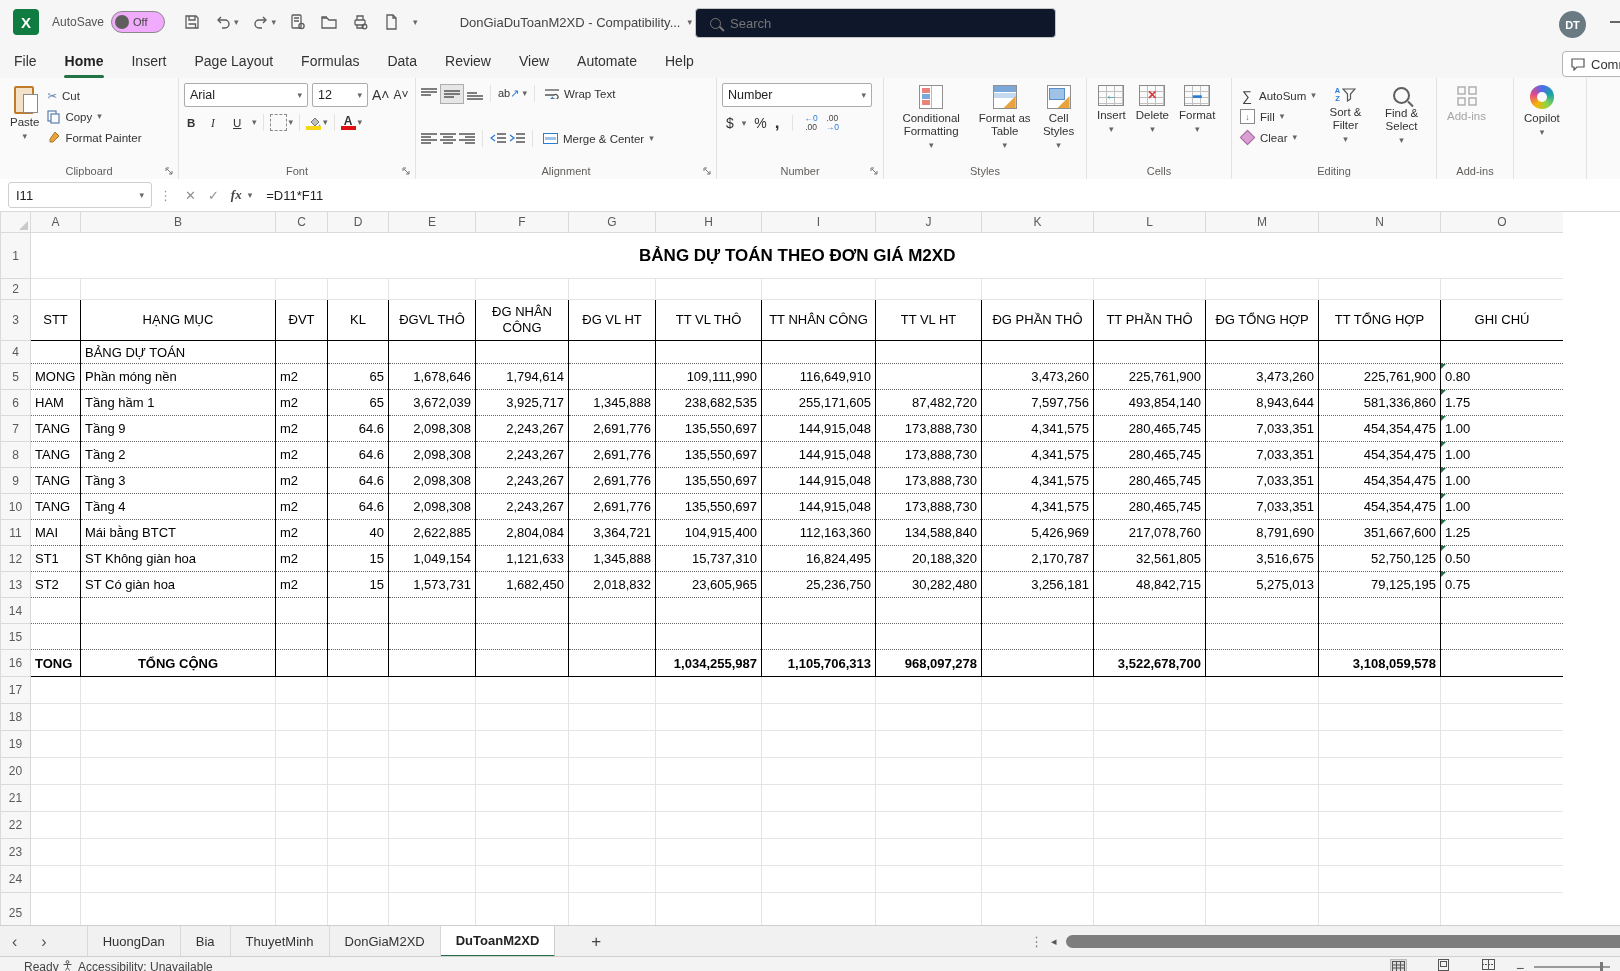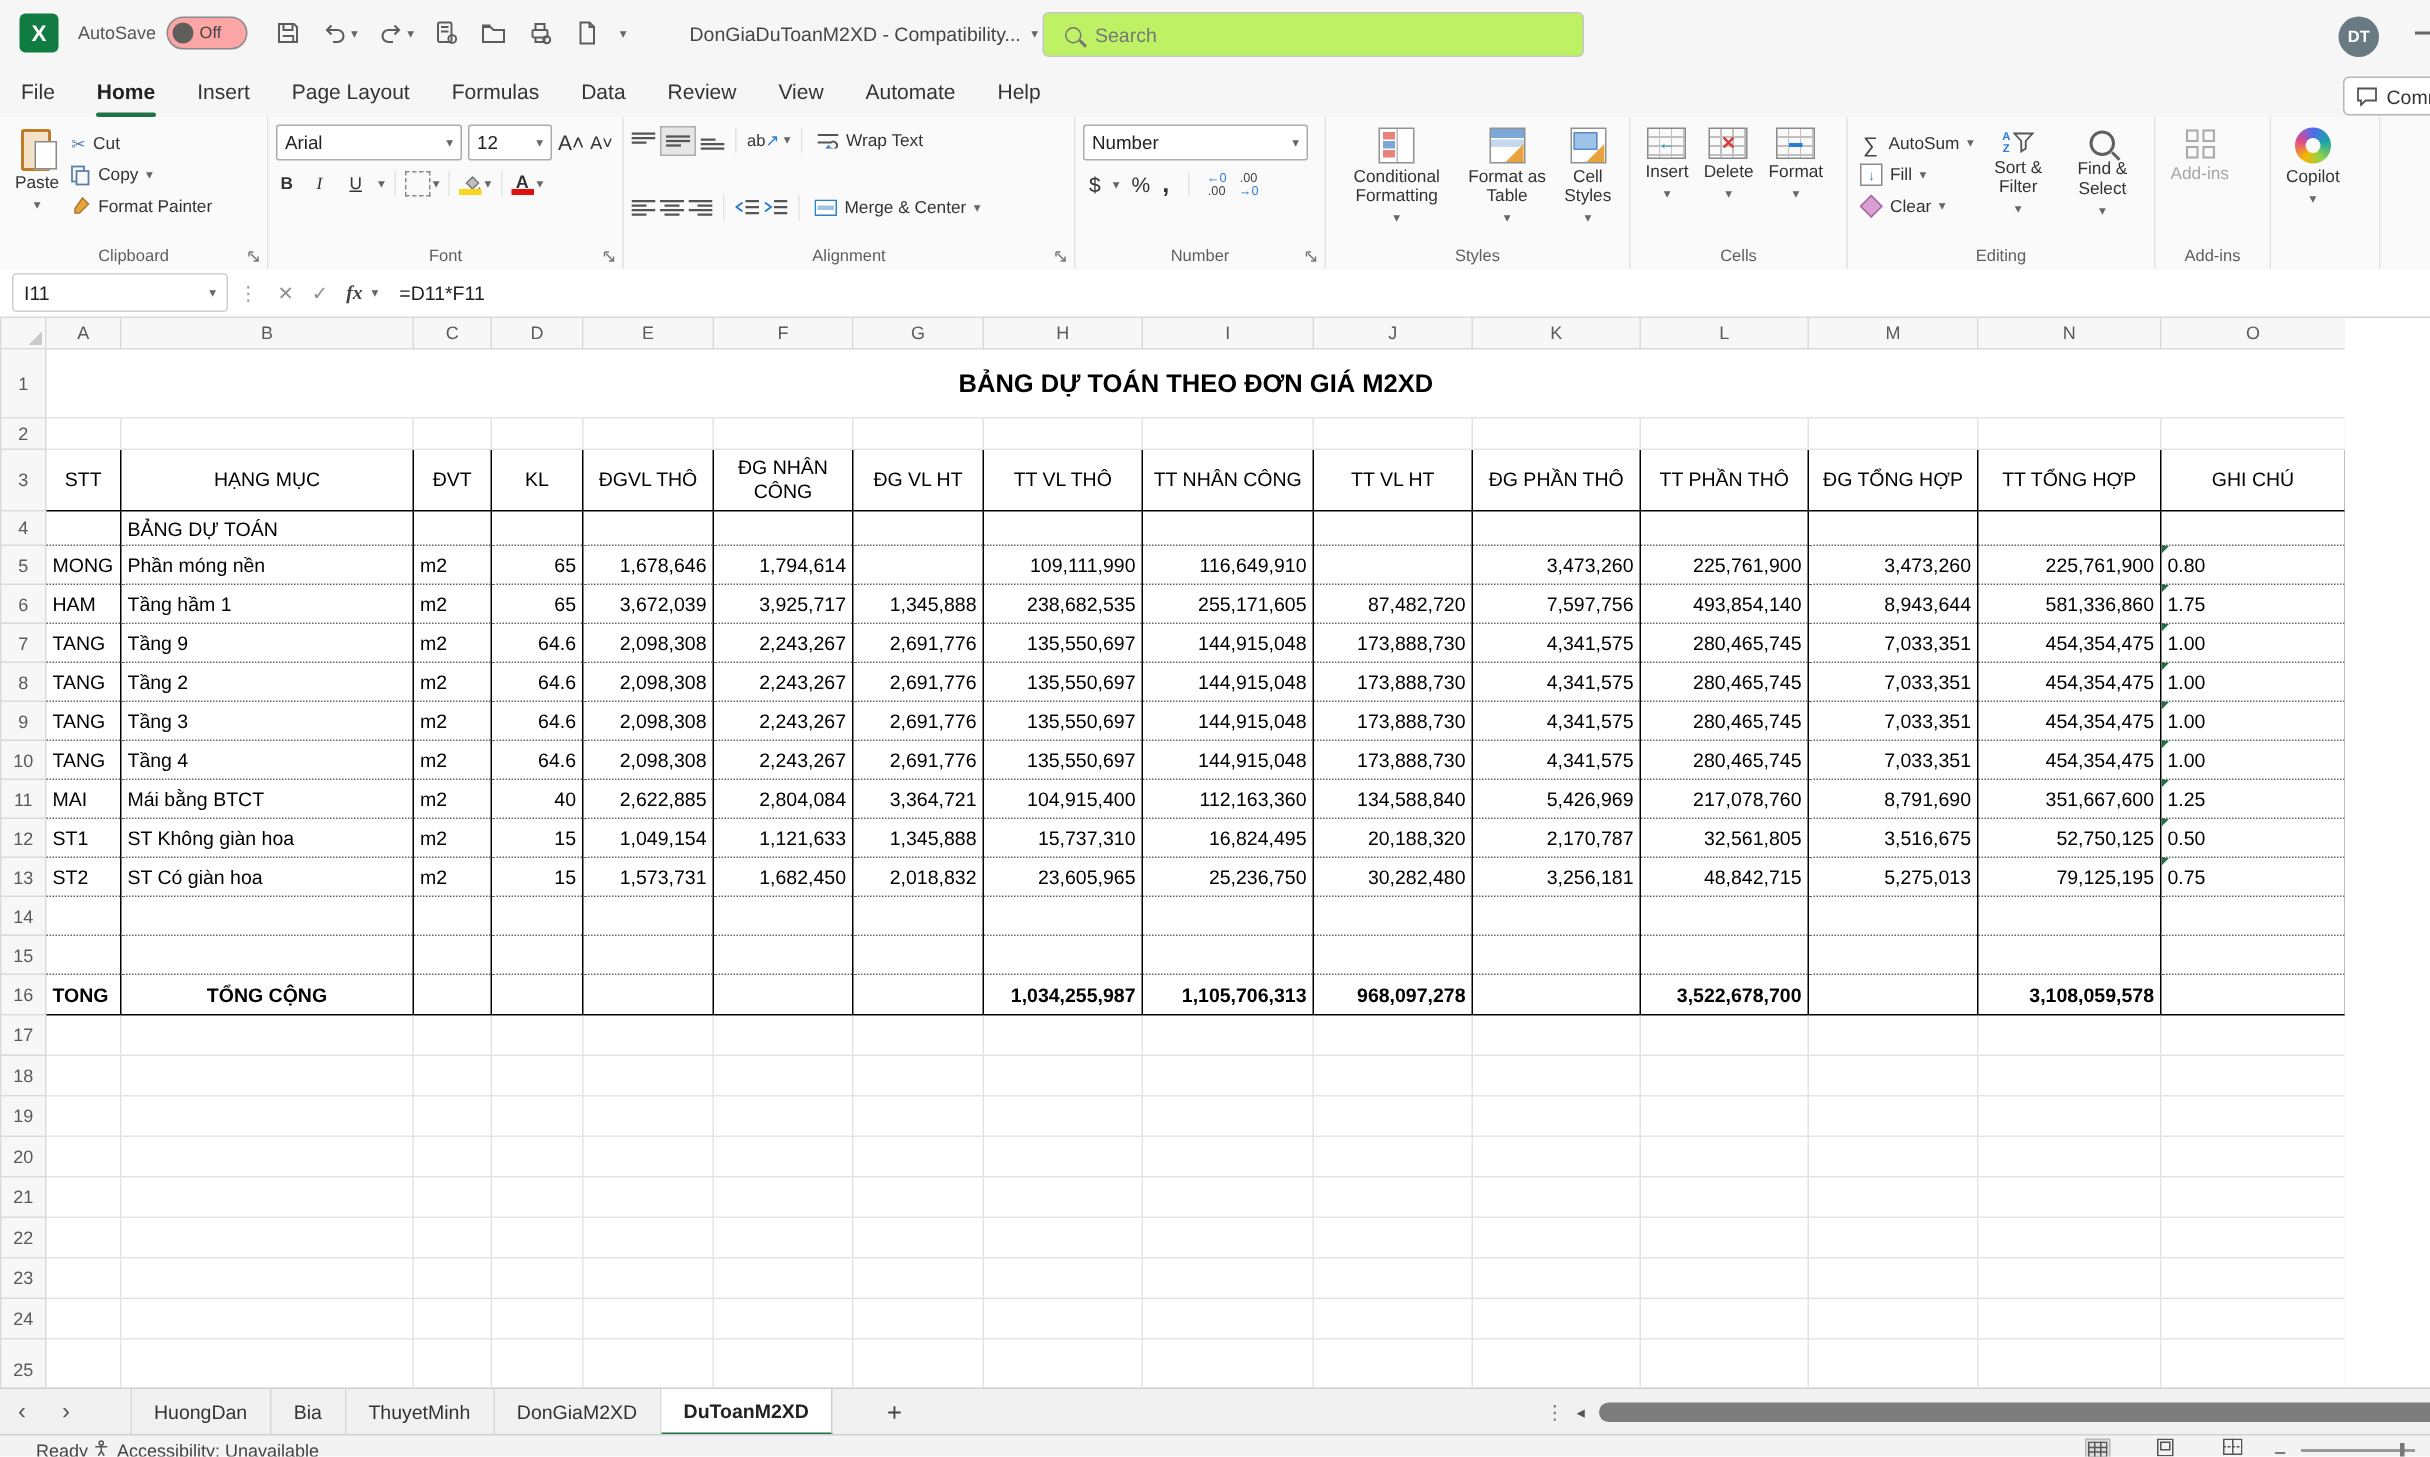--- a/index.html
+++ b/index.html
@@ -6,29 +6,29 @@
   body{width:1620px;height:971px;overflow:hidden;position:relative;background:#fff;
        font-family:"Liberation Sans",sans-serif;color:#333}
   svg{display:block}
   .chev{font-size:9px;color:#666;line-height:1}
 
   
   #titlebar{position:absolute;top:0;left:0;right:0;height:44px;background:#f6f6f6;display:flex;align-items:center}
   .xlogo{width:26px;height:26px;margin:0 13px 0 13px;background:#107c41;border-radius:4px;color:#fff;
          font-weight:bold;font-size:15px;display:flex;align-items:center;justify-content:center}
   .as-label{font-size:12px;color:#555;margin-right:7px}
-  .toggle{width:46px;height:20px;border:1px solid #8a8a8a;border-radius:11px;background:#fca5a5;
+  .toggle{width:46px;height:20px;border:1px solid #8a8a8a;border-radius:11px;background:#f0abfc;
           display:flex;align-items:center;padding:0 3px;gap:4px}
   .knob{width:14px;height:14px;border-radius:50%;background:#605e5c}
   .as-state{font-size:11px;color:#444}
   .qat{display:flex;align-items:center;gap:13px;margin-left:18px;color:#5c5c5c}
   .qic{display:flex;align-items:center;gap:2px}
   .doctitle{display:flex;align-items:center;gap:7px;margin-left:42px;font-size:13px;color:#454545}
   #searchbox{position:absolute;left:695px;top:8px;width:345px;height:28px;border:1px solid #c6c6c6;
-             border-radius:4px;background:#bef264;display:flex;align-items:center;gap:9px;padding-left:14px;
+             border-radius:4px;background:#0f172a;display:flex;align-items:center;gap:9px;padding-left:14px;
              font-size:13px;color:#767676}
   .mag{width:9px;height:9px;border:1.5px solid #767676;border-radius:50%;position:relative;flex:none}
   .mag::after{content:"";position:absolute;width:6px;height:1.5px;background:#767676;transform:rotate(45deg);
               right:-5px;bottom:-2px}
   .avatar{position:absolute;left:1559px;top:11px;width:27px;height:27px;border-radius:50%;background:#697a83;
           color:#fff;font-size:11px;font-weight:bold;display:flex;align-items:center;justify-content:center}
   .windash{position:absolute;left:1610px;top:21px;width:10px;height:2px;background:#666}
 
   
   #menubar{position:absolute;top:44px;left:0;right:0;height:34px;background:#f6f6f6;display:flex;

